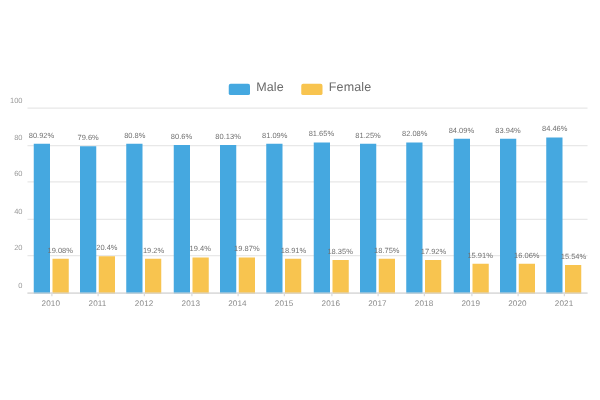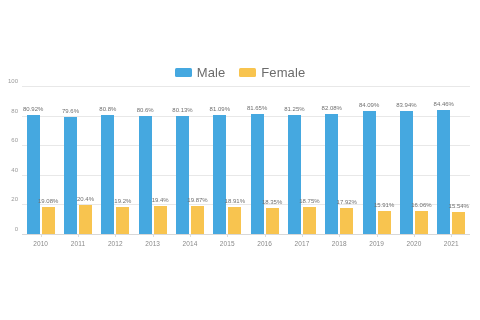--- a/index.html
+++ b/index.html
@@ -36,21 +36,21 @@
     align-items: center;
     gap: 5px;
   }
   .legend-swatch {
     width: 17px;
     height: 9px;
     border-radius: 1.5px;
     display: block;
   }
   .legend-label {
-    font-size: 13px;
+    font-size: 10px;
     color: #6b6b6b;
     line-height: 1;
     letter-spacing: 0.1px;
   }
 
   
   #plot {
     position: absolute;
     left: 22px;
     top: 87px;

